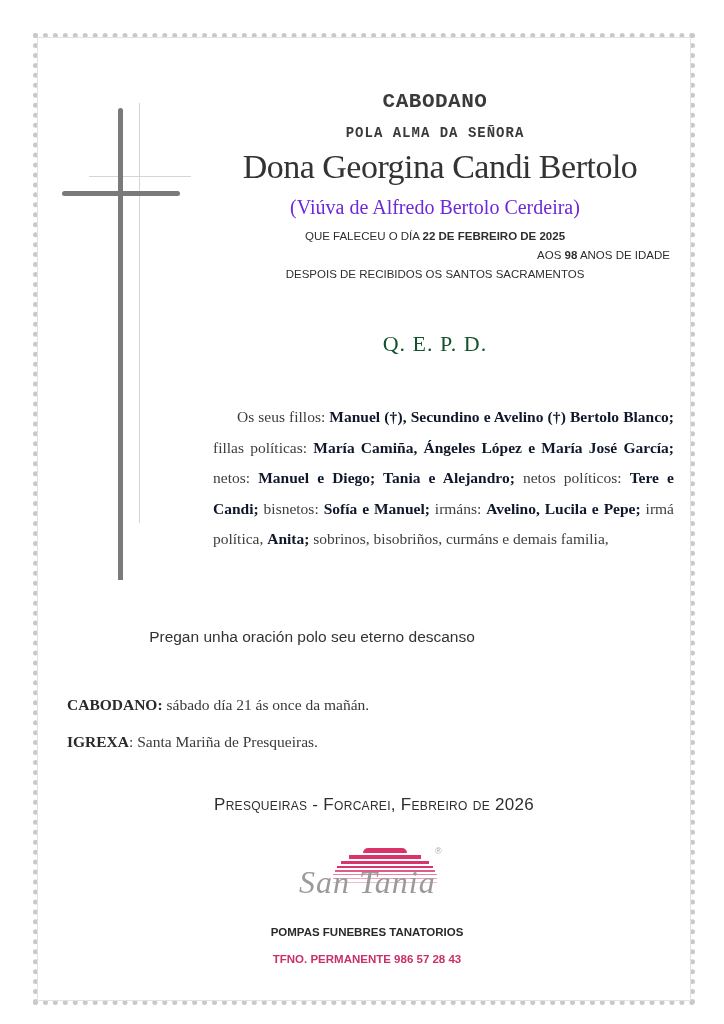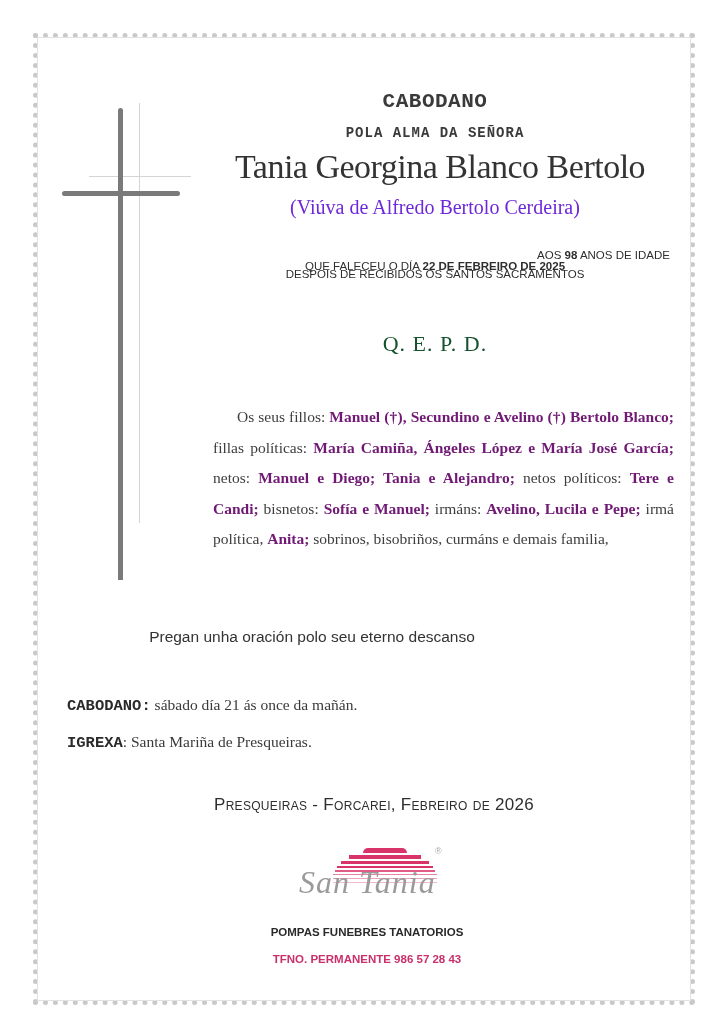--- a/index.html
+++ b/index.html
@@ -26,35 +26,35 @@
   .center { position:absolute; left:200px; width:470px; text-align:center; color:#3a3a3a; }
   .mono { font-family:"Liberation Mono","DejaVu Sans Mono", monospace; }
   .serif { font-family:"Liberation Serif","DejaVu Serif", serif; }
   .sans { font-family:"Liberation Sans","DejaVu Sans", sans-serif; }
 
   .t-cabodano { top:90px; font-size:21px; font-weight:bold; letter-spacing:0.5px; }
   .t-pola { top:125px; font-size:14px; font-weight:bold; letter-spacing:1px; }
   .t-name { top:148px; left:195px; width:490px; font-size:34px; color:#333; letter-spacing:-0.5px; }
   .t-widow { top:196px; font-size:20px; color:#6d28d9; }
   .t-line { font-size:11.5px; color:#2e2e2e; }
-  .t-line1 { top:230px;margin-top:30px; }
+  .t-line1 { top:230px; }
   .t-line2 { top:249px;text-align:right; }
   .t-line3 { top:268px; }
   .t-qepd { top:331px; font-size:22px; letter-spacing:1px; color:#14532d; }
 
   .family {
     position:absolute; left:213px; top:402px; width:461px;
     font-size:15.5px; line-height:30.5px; color:#3d3d3d; text-align:justify;
     text-indent:24px;
   }
-  .family b { color:#701a75; }
+  .family b { color:#0f172a; }
 
   .pray { position:absolute; left:0; width:624px; top:628px; text-align:center; font-size:15.5px; color:#333; }
   .burial { position:absolute; left:67px; font-size:15.5px; color:#3a3a3a; }
-  .burial b { color:#2a2a2a;font-family:Liberation Mono, monospace; }
+  .burial b { color:#2a2a2a; }
   .burial1 { top:696px; }
   .burial2 { top:733px; }
 
   .place {
     position:absolute; left:0; width:748px; top:795px; text-align:center;
     font-size:17px; color:#2e2e2e; font-variant:small-caps; letter-spacing:0.3px;
   }
 
   .logo { position:absolute; left:295px; top:848px; width:150px; height:64px; }
   .logo-stripes { position:absolute; left:38px; top:0; width:104px; height:42px; overflow:hidden; }
@@ -74,21 +74,21 @@
 
 <div>
   <div class="guide-v"></div>
   <div class="guide-h"></div>
   <div class="cross-vert"></div>
   <div class="cross-horiz"></div>
 </div>
 
 <div class="center mono t-cabodano">CABODANO</div>
 <div class="center mono t-pola">POLA ALMA DA SEÑORA</div>
-<div class="center serif t-name">Tania Georgina Blanco Bertolo</div>
+<div class="center serif t-name">Dona Georgina Candi Bertolo</div>
 <div class="center serif t-widow">(Viúva de Alfredo Bertolo Cerdeira)</div>
 
 <div class="center sans t-line t-line1">
   <span>QUE FALECEU O DÍA </span><b>22 DE FEBREIRO DE 2025</b>
 </div>
 <div class="center sans t-line t-line2">
   <span>AOS </span><b>98</b><span> ANOS DE IDADE</span>
 </div>
 <div class="center sans t-line t-line3">DESPOIS DE RECIBIDOS OS SANTOS SACRAMENTOS</div>
 

